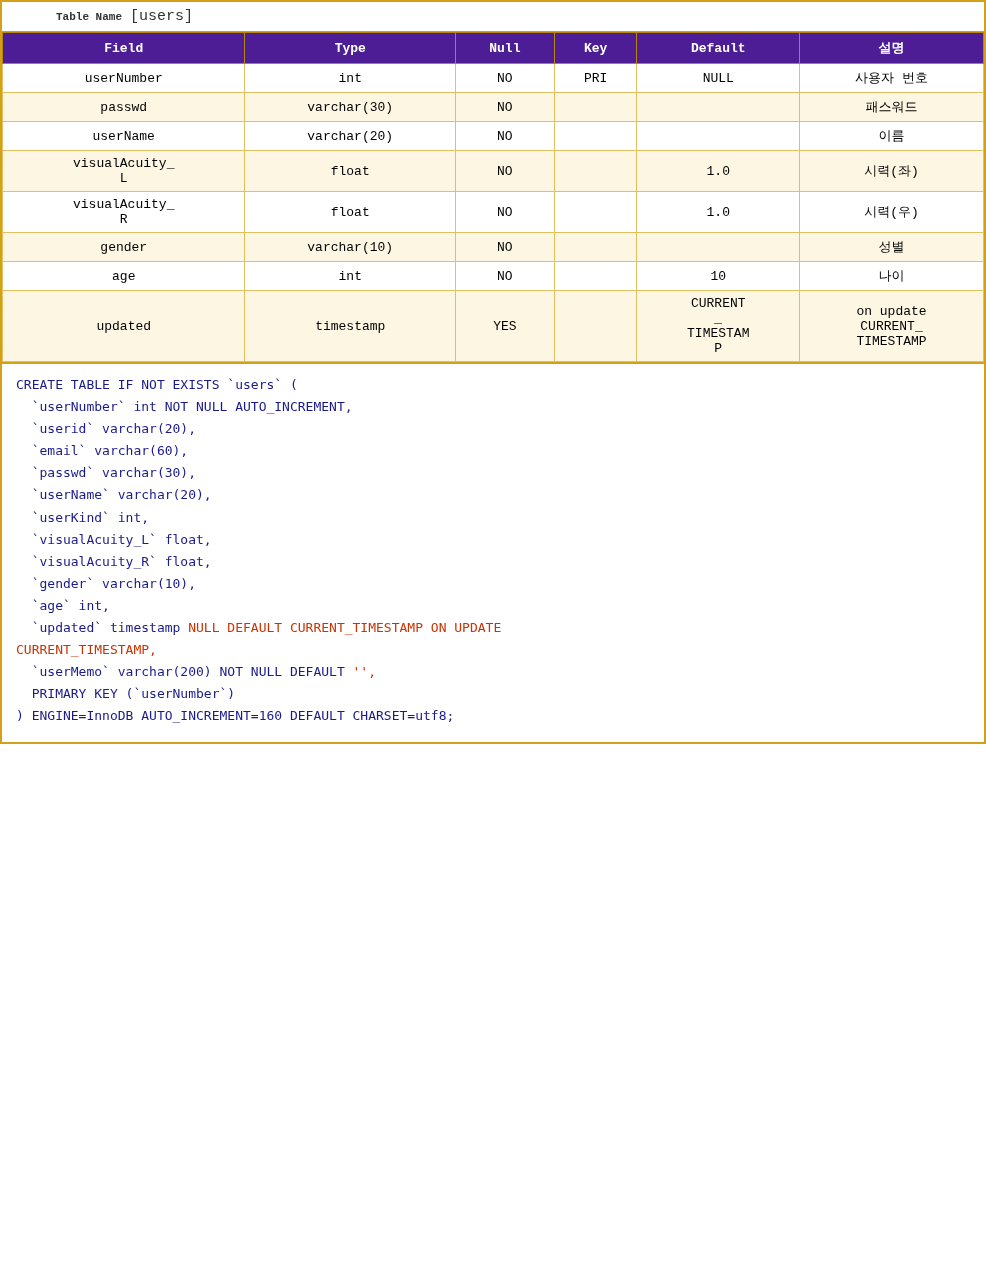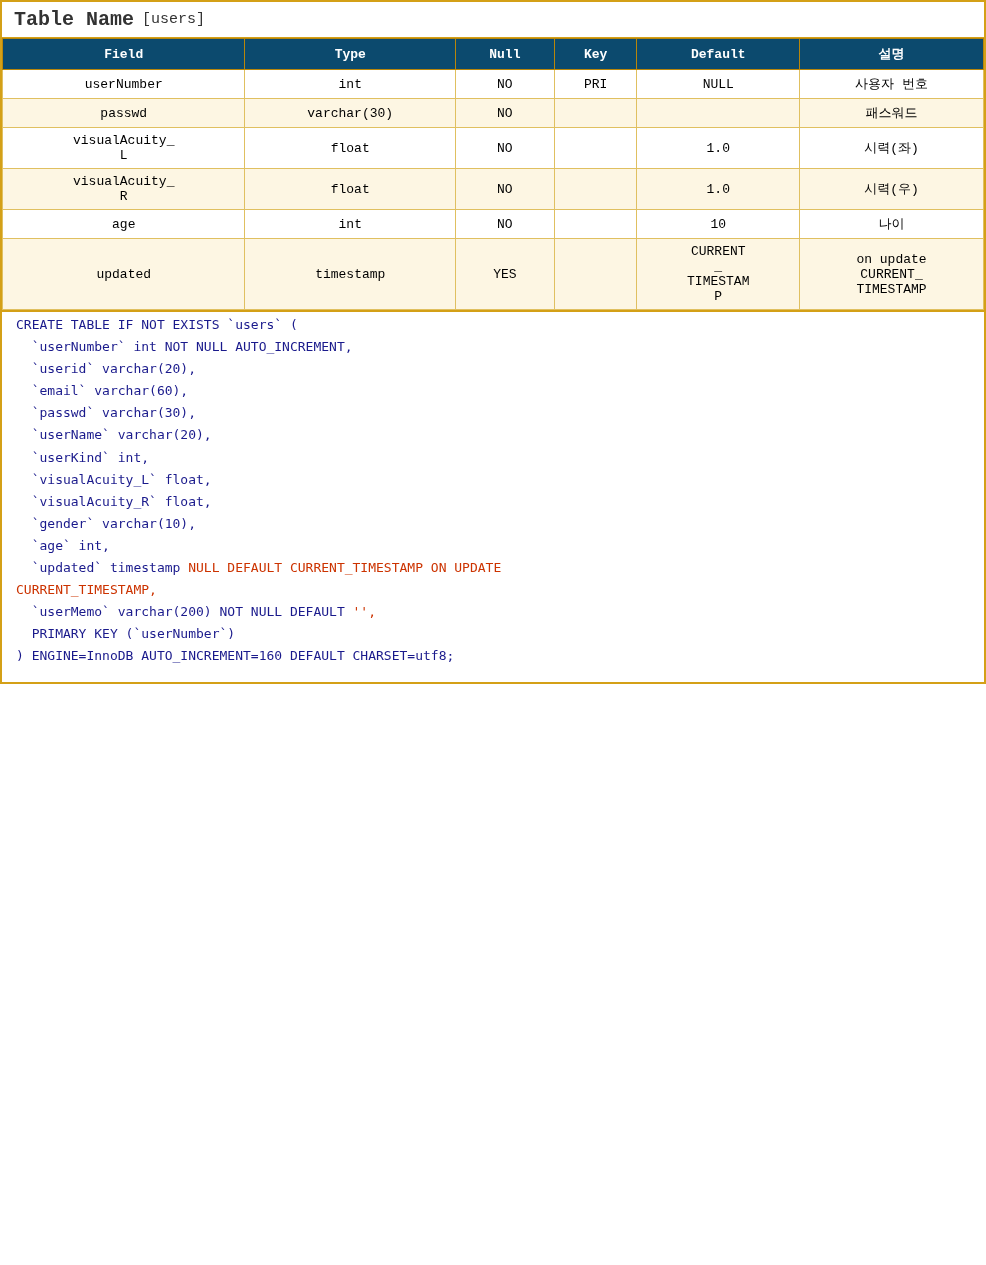--- a/index.html
+++ b/index.html
@@ -27,38 +27,39 @@
 
     .table-name-row {
       display: flex;
       align-items: center;
       background: #fff;
       padding: 6px 12px;
       border-bottom: 1px solid #d4a017;
     }
 
     .table-name-label {
-      font-size: 20px;
+      font-size: 11px;
       font-weight: bold;
       color: #333;
       margin-right: 8px;
+      margin-left: 42px;
     }
 
     .table-name-value {
       font-size: 15px;
       color: #333;
     }
 
     table.schema-table {
       width: 100%;
       border-collapse: collapse;
     }
 
     table.schema-table th {
-      background: #0c4a6e;
+      background: #4c1d95;
       color: #fff;
       text-align: center;
       padding: 6px 8px;
       font-size: 13px;
       font-weight: bold;
       border: 1px solid #b8860b;
     }
 
     table.schema-table td {
       text-align: center;
@@ -73,21 +74,21 @@
     }
 
     table.schema-table tr:nth-child(even) td {
       background: #fdf6e3;
     }
 
     
     .sql-section {
       border-top: 2px solid #d4a017;
       background: #fff;
-      padding: 2px 14px 14px 14px;
+      padding: 10px 14px 14px 14px;
       font-family: 'Courier New', Courier, monospace;
       font-size: 13px;
       line-height: 1.7;
       color: #1a1a8c;
     }
 
     .sql-line {
       display: block;
       white-space: pre;
     }
@@ -139,34 +140,50 @@
           </tr>
           <tr>
             <td>passwd</td>
             <td>varchar(30)</td>
             <td>NO</td>
             <td></td>
             <td></td>
             <td>패스워드</td>
           </tr>
           <tr>
+            <td>userName</td>
+            <td>varchar(20)</td>
+            <td>NO</td>
+            <td></td>
+            <td></td>
+            <td>이름</td>
+          </tr>
+          <tr>
             <td>visualAcuity_<br>L</td>
             <td>float</td>
             <td>NO</td>
             <td></td>
             <td>1.0</td>
             <td>시력(좌)</td>
           </tr>
           <tr>
             <td>visualAcuity_<br>R</td>
             <td>float</td>
             <td>NO</td>
             <td></td>
             <td>1.0</td>
             <td>시력(우)</td>
+          </tr>
+          <tr>
+            <td>gender</td>
+            <td>varchar(10)</td>
+            <td>NO</td>
+            <td></td>
+            <td></td>
+            <td>성별</td>
           </tr>
           <tr>
             <td>age</td>
             <td>int</td>
             <td>NO</td>
             <td></td>
             <td>10</td>
             <td>나이</td>
           </tr>
           <tr>

